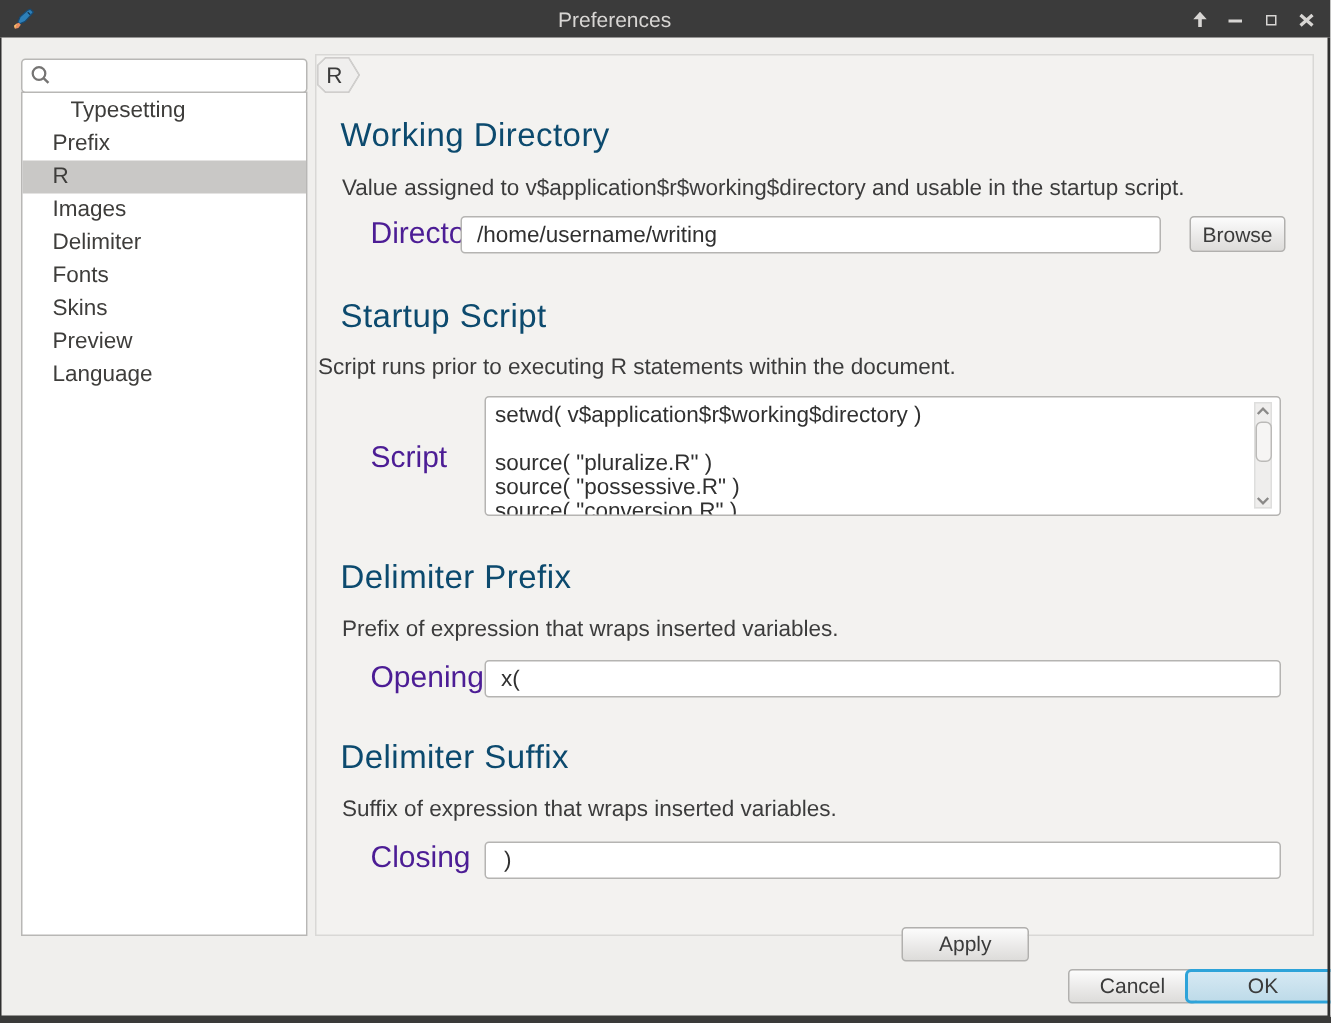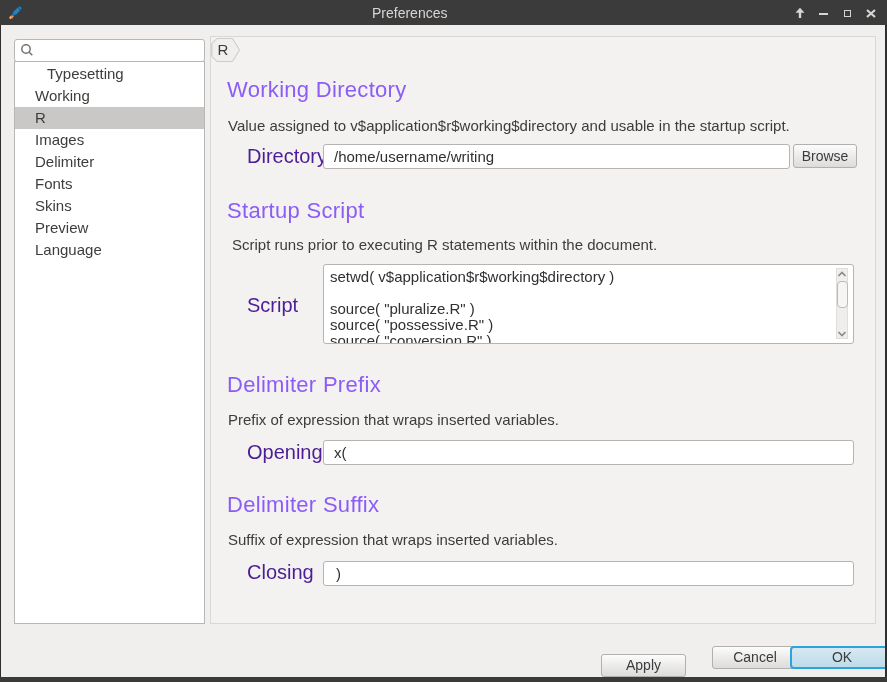--- a/index.html
+++ b/index.html
@@ -1,19 +1,19 @@
 <!DOCTYPE html>
 <html><head>
 <meta charset="utf-8">
 <style>
 html,body{margin:0;padding:0}
 *{box-sizing:border-box}
 body{width:887px;height:682px;overflow:hidden;background:#f0efed;font-family:"Liberation Sans",sans-serif;position:relative;color:#3b3b3b}
 .abs{position:absolute}
-.h1{font-size:22px;line-height:22px;color:#8b5cf6;letter-spacing:0.3px}
+.h1{font-size:22px;line-height:22px;color:#0c4a6e;letter-spacing:0.3px}
 .desc{font-size:15px;line-height:15px;color:#3c3c3c}
 .lbl{font-size:20px;line-height:15px;color:#4c1d95}
 .field{position:absolute;background:#fff;border:1px solid #b5b4b2;border-radius:3px;font-size:15px;color:#303030}
 .btn{position:absolute;background:linear-gradient(#fcfcfc,#e9e8e7 60%,#dddcda);border:1px solid #b1b0ae;border-radius:3px;font-size:14px;color:#3b3b3b;text-align:center}
 </style>
 </head>
 <body>
 
 <div class="abs" style="left:0;top:0;width:887px;height:25px;background:#3b3b3b"></div>
 <div class="abs" style="left:372px;top:5px;width:200px;height:16px;font-size:14px;line-height:16px;color:#d8d6d4">Preferences</div>
@@ -37,44 +37,44 @@
 <div class="abs" style="left:210px;top:36px;width:666px;height:588px;background:#f3f2f0;border:1px solid #d9d8d6"></div>
 
 <div class="abs" style="left:14px;top:61px;width:191px;height:563px;background:#fff;border:1px solid #b8b7b5"></div>
 <div class="abs" style="left:14px;top:39px;width:191px;height:23px;background:#fff;border:1px solid #b8b7b5;border-radius:3px"></div>
 <svg class="abs" style="left:20px;top:43px" width="14" height="14" viewBox="0 0 14 14">
   <circle cx="6" cy="6" r="4.2" fill="none" stroke="#757473" stroke-width="1.5"></circle>
   <path d="M9.2,9.2 L12.3,12.3" stroke="#757473" stroke-width="1.6"></path>
 </svg>
 <div class="abs" style="left:15px;top:63px;width:189px;font-size:15px;line-height:22px;color:#3e3d3b">
   <div style="padding-left:32px">Typesetting</div>
-  <div style="padding-left:20px">Working</div>
+  <div style="padding-left:20px">Prefix</div>
   <div style="padding-left:20px;background:#c9c8c6">R</div>
   <div style="padding-left:20px">Images</div>
   <div style="padding-left:20px">Delimiter</div>
   <div style="padding-left:20px">Fonts</div>
   <div style="padding-left:20px">Skins</div>
   <div style="padding-left:20px">Preview</div>
   <div style="padding-left:20px">Language</div>
 </div>
 
 <svg class="abs" style="left:210px;top:37px" width="31" height="27" viewBox="0 0 31 27">
   <path d="M7,1.5 L22.5,1.5 L29.5,13 L22.5,24.5 L7,24.5 L1.8,19.5 L1.8,6.5 Z" fill="#f0efee" stroke="#c3c2c0" stroke-width="1"></path>
   <path d="M7,1.5 L22.5,1.5 L29.5,13 L22.5,24.5 L7,24.5 L1.8,19.5 L1.8,6.5 Z" fill="none" stroke="#d8d7d5" stroke-width="0.5"></path>
   <text x="13" y="18" font-size="15" fill="#3b3b3b" text-anchor="middle" font-family="Liberation Sans, sans-serif">R</text>
 </svg>
 
 <div class="abs h1" style="left:227px;top:79px">Working Directory</div>
 <div class="abs desc" style="left:228px;top:118px">Value assigned to v$application$r$working$directory and usable in the startup script.</div>
 <div class="abs lbl" style="left:247px;top:149px">Directory</div>
-<div class="field" style="left:323px;top:144px;width:467px;height:25px;line-height:23px;padding-left:10px">/home/username/writing</div>
+<div class="field" style="left:307px;top:144px;width:467px;height:25px;line-height:23px;padding-left:10px">/home/username/writing</div>
 <div class="btn" style="left:793px;top:144px;width:64px;height:24px;line-height:22px">Browse</div>
 
 <div class="abs h1" style="left:227px;top:200px">Startup Script</div>
-<div class="abs desc" style="left:232px;top:237px">Script runs prior to executing R statements within the document.</div>
+<div class="abs desc" style="left:212px;top:237px">Script runs prior to executing R statements within the document.</div>
 <div class="abs lbl" style="left:247px;top:298px">Script</div>
 <div class="abs" style="left:323px;top:264px;width:531px;height:80px;background:#fff;border:1px solid #b5b4b2;border-radius:3px;overflow:hidden">
   <div style="padding:4px 0 0 6px;font-size:15px;line-height:16px;color:#303030;white-space:pre">setwd( v$application$r$working$directory )
 
 source( "pluralize.R" )
 source( "possessive.R" )
 source( "conversion.R" )</div>
 </div>
 
 <div class="abs" style="left:836px;top:268px;width:12px;height:71px;background:#efeeed;border:1px solid #dededd"></div>
@@ -89,19 +89,19 @@
 <div class="abs h1" style="left:227px;top:374px">Delimiter Prefix</div>
 <div class="abs desc" style="left:228px;top:412px">Prefix of expression that wraps inserted variables.</div>
 <div class="abs lbl" style="left:247px;top:445px">Opening</div>
 <div class="field" style="left:323px;top:440px;width:531px;height:25px;line-height:23px;padding-left:10px">x(</div>
 
 <div class="abs h1" style="left:227px;top:494px">Delimiter Suffix</div>
 <div class="abs desc" style="left:228px;top:532px">Suffix of expression that wraps inserted variables.</div>
 <div class="abs lbl" style="left:247px;top:565px">Closing</div>
 <div class="field" style="left:323px;top:561px;width:531px;height:25px;line-height:23px;padding-left:12px">)</div>
 
-<div class="btn" style="left:601px;top:654px;width:85px;height:23px;line-height:21px">Apply</div>
+<div class="btn" style="left:601px;top:618px;width:85px;height:23px;line-height:21px">Apply</div>
 <div class="btn" style="left:712px;top:646px;width:86px;height:23px;line-height:21px">Cancel</div>
 <div class="abs" style="left:790px;top:646px;width:104px;height:23px;background:linear-gradient(#d6e9f3,#bedbe9);border:2px solid #2ea3d9;border-radius:4px;font-size:14px;color:#3b3b3b;text-align:center;line-height:19px;box-sizing:border-box">OK</div>
 
 <div class="abs" style="left:0;top:25px;width:1px;height:657px;background:#2f2f2f"></div>
 <div class="abs" style="left:885px;top:25px;width:2px;height:657px;background:#2f2f2f"></div>
 <div class="abs" style="left:0;top:677px;width:887px;height:5px;background:#3a3a39"></div>
 
 </body></html>

